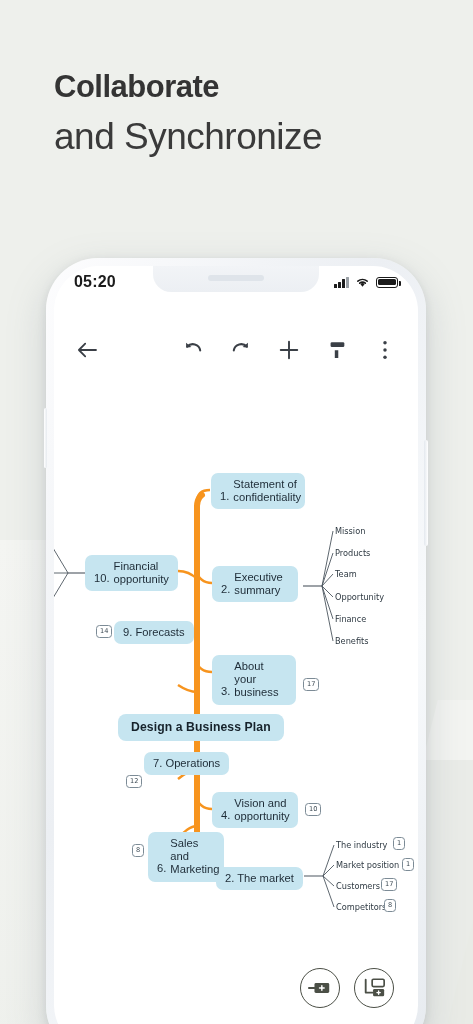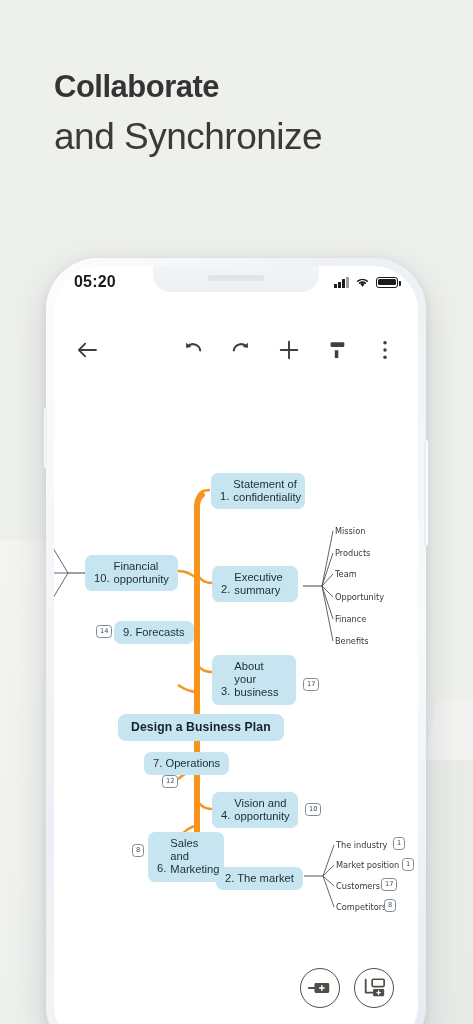--- a/index.html
+++ b/index.html
@@ -308,21 +308,21 @@
       <div class="node" style="left:162px; top:493px;">2. The market</div>
 
       <div class="node withnum" style="left:94px; top:458px; width:76px;">
         <span class="num">6.</span>
         <span>Sales and
 Marketing</span>
       </div>
       <div class="badge" style="left:78px; top:470px;">8</div>
 
       <div class="node" style="left:90px; top:378px;">7. Operations</div>
-      <div class="badge" style="left:72px; top:401px;margin-left:36px;">12</div>
+      <div class="badge" style="left:72px; top:401px;">12</div>
 
 
       <div class="node" style="left:60px; top:247px;">9. Forecasts</div>
       <div class="badge" style="left:42px; top:251px;">14</div>
 
       <div class="node withnum" style="left:31px; top:181px; width:93px;">
         <span class="num">10.</span>
         <span>Financial
 opportunity</span>
       </div>

